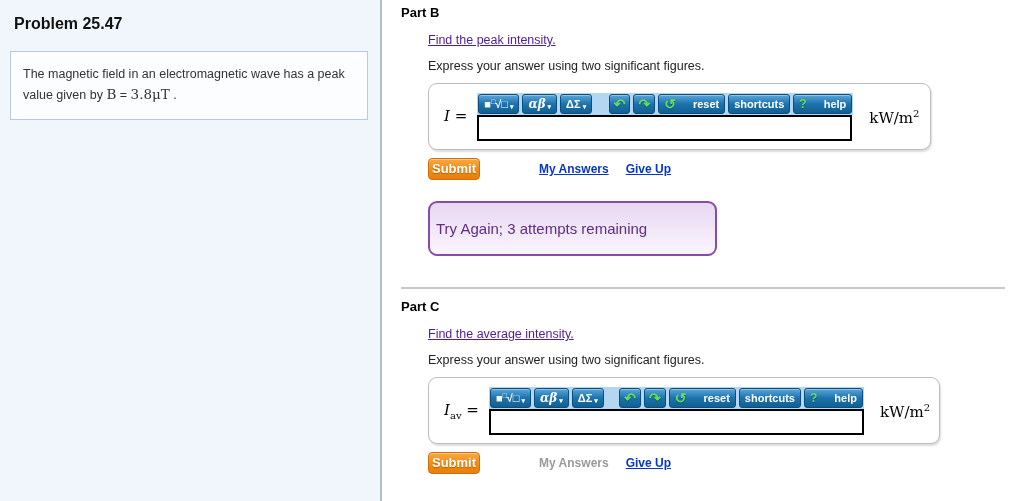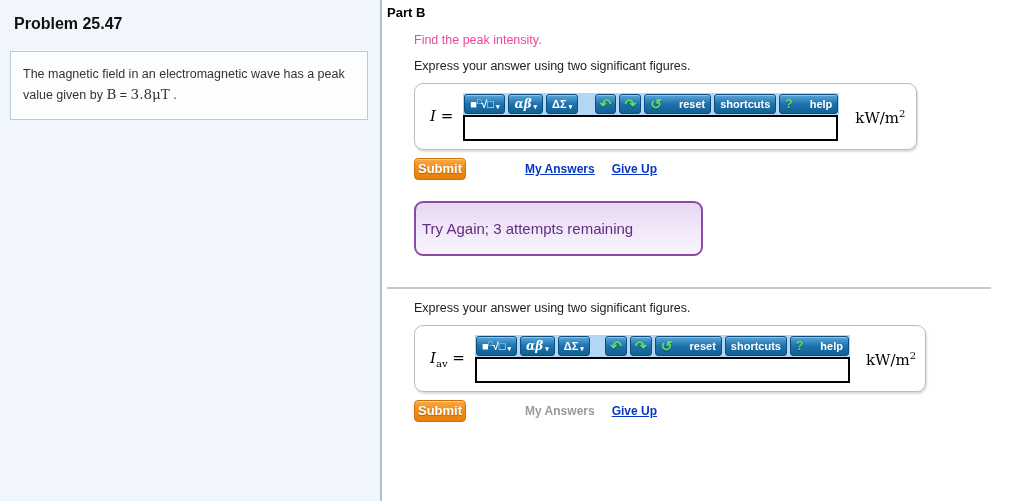--- a/index.html
+++ b/index.html
@@ -25,26 +25,26 @@
     margin: 18px 12px 0 10px;
     background: #fbfdff;
     border: 1px solid #b7cbdc;
     padding: 13px 12px;
     font-size: 12.5px; line-height: 1.55; color: #333;
   }
   .math { font-family: "DejaVu Serif", serif; font-size: 13.5px; }
 
   
   .main {
-    position: absolute; left: 362px; top: 0; width: 501px; height: 501px;
+    position: absolute; left: 376px; top: 0; width: 501px; height: 501px;
     padding: 5px 0 0 25px;
   }
   .part-heading { font-size: 13px; font-weight: bold; color: #000; }
   .section-body { margin-left: 27px; }
-  .prompt { font-size: 12.5px; color: #ec4899; margin-top: 13px; }
+  .prompt { font-size: 12.5px; color: #4c1d95; margin-top: 13px; text-decoration: underline; }
   .instruction { font-size: 12.5px; font-weight: normal; color: #222; margin-top: 12px; }
 
   
   .eq-box {
     margin-top: 10px;
     border: 1px solid #bdbdbd;
     border-radius: 9px;
     background: #fff;
     box-shadow: 1px 2px 2px rgba(0,0,0,0.14);
     display: flex; align-items: center;
@@ -196,21 +196,23 @@
 
       <div class="feedback-box">
         <span>Try Again; 3 attempts remaining</span>
       </div>
     </div>
   </div>
 
   <div class="section-divider"></div>
 
   <div>
+    <div class="part-heading part-c-heading">Part C</div>
     <div class="section-body">
+      <div class="prompt">Find the average intensity.</div>
       <div class="instruction">Express your answer using two significant figures.</div>
 
       <div class="eq-box wide-c">
         <span class="eq-label"><span class="var">I</span><sub>av</sub> <span>=</span></span>
         <div class="eq-main">
           <div class="math-toolbar">
             <span class="tb-btn">
                 <span>■</span>
                 <span class="sup">□</span>
                 <span>√□</span>

